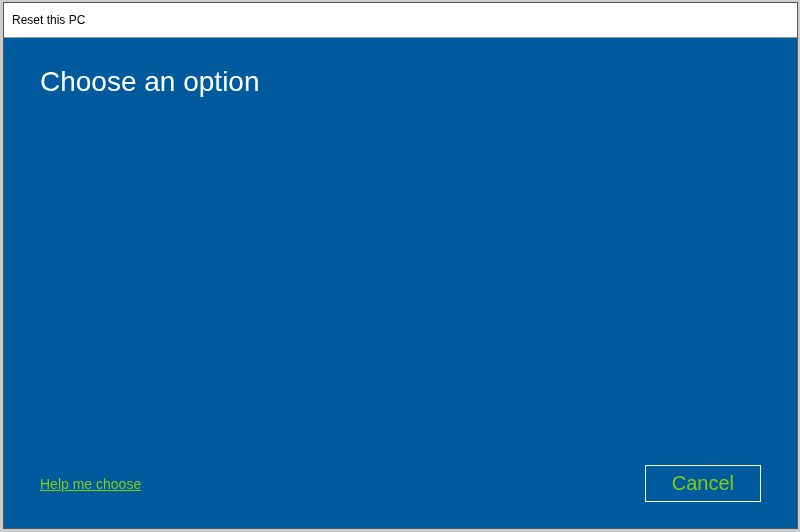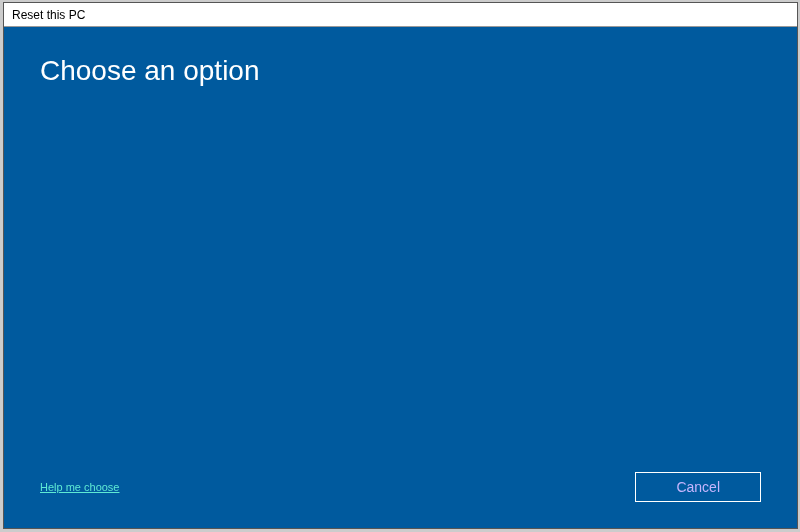--- a/index.html
+++ b/index.html
@@ -18,21 +18,21 @@
       width: 795px;
       height: 527px;
       margin-left: 3px;
       margin-top: 2px;
       border: 1px solid #555;
       background: #fff;
       display: flex;
       flex-direction: column;
     }
     .titlebar {
-      height: 24px;
+      height: 35px;
       background: #fff;
       border-bottom: 1px solid #999;
       padding-left: 8px;
       display: flex;
       align-items: center;
       font-size: 12px;
       color: #000;
     }
     .content {
       flex: 1;
@@ -76,31 +76,31 @@
     .footer {
       position: absolute;
       left: 36px;
       right: 36px;
       bottom: 26px;
       display: flex;
       justify-content: space-between;
       align-items: center;
     }
     .help-link {
-      color: #5eead4;
-      font-size: 11px;
+      color: #84cc16;
+      font-size: 14px;
       text-decoration: underline;
       cursor: pointer;
     }
     .cancel-btn {
       border: 1px solid #fff;
       background: transparent;
-      color: #c4b5fd;
-      font-size: 14px;
-      padding: 6px 40px;
+      color: #84cc16;
+      font-size: 20px;
+      padding: 6px 26px;
       cursor: pointer;
       font-family: inherit;
     }
   </style>
 </head>
 <body>
 
 <div class="window">
   <div class="titlebar">
     <span>Reset this PC</span>

